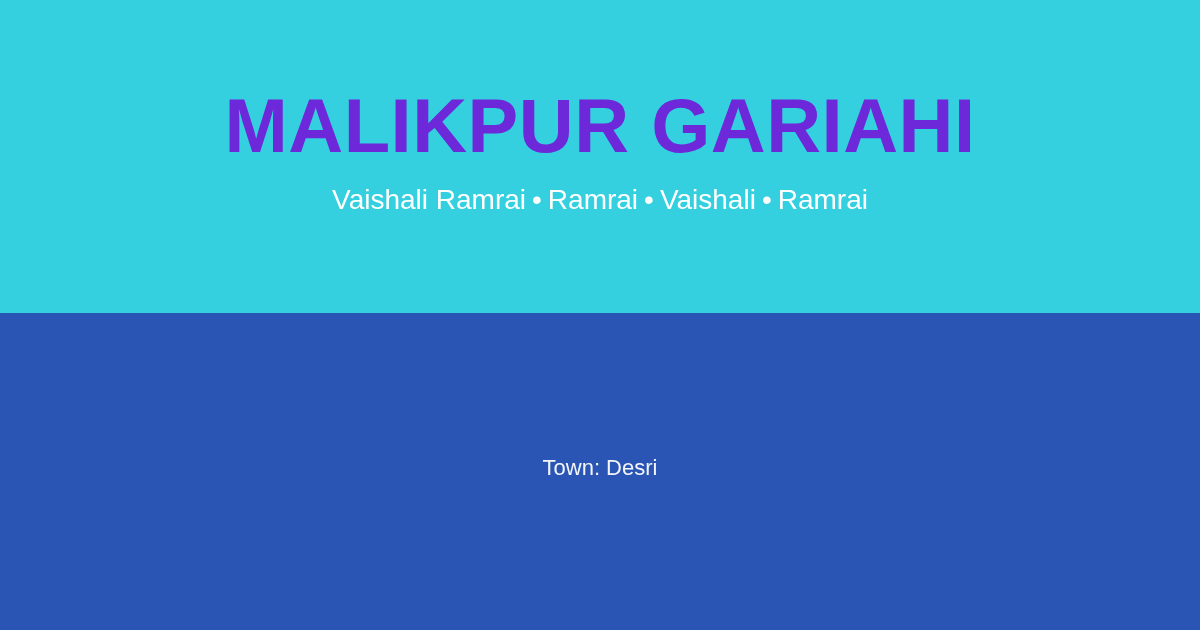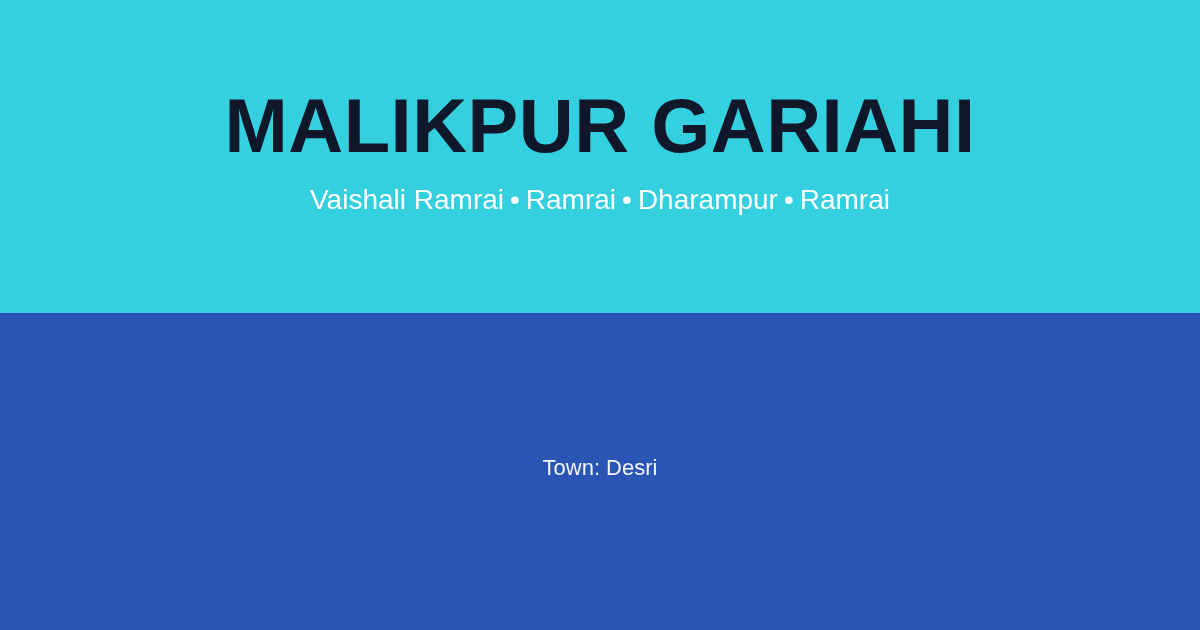--- a/index.html
+++ b/index.html
@@ -44,21 +44,21 @@
     position: absolute;
     left: 0;
     top: 84px;
     width: 1200px;
     text-align: center;
     font-family: "Liberation Sans", sans-serif;
     font-size: 76px;
     font-weight: 700;
     line-height: 84px;
     letter-spacing: 0.5px;
-    color: #0f172a;
+    color: #6d28d9;
     white-space: nowrap;
   }
 
   #village-location {
     margin: 0;
     padding: 0;
     position: absolute;
     left: 0;
     top: 183px;
     width: 1200px;
@@ -126,21 +126,21 @@
 <body>
 
 <div id="card">
 
   <div id="hero-band">
     <div id="hero-inner">
 
       <h1 id="village-title">MALIKPUR GARIAHI</h1>
 
       <div id="village-location">
-        <span>Vaishali Ramrai</span><span class="loc-sep">•</span><span>Ramrai</span><span class="loc-sep">•</span><span>Dharampur</span><span class="loc-sep">•</span><span>Ramrai</span>
+        <span>Vaishali Ramrai</span><span class="loc-sep">•</span><span>Ramrai</span><span class="loc-sep">•</span><span>Vaishali</span><span class="loc-sep">•</span><span>Ramrai</span>
       </div>
 
     </div>
   </div>
 
   <div id="detail-band">
 
     <div id="detail-center">
       <div id="town-line">Town: Desri</div>
     </div>

